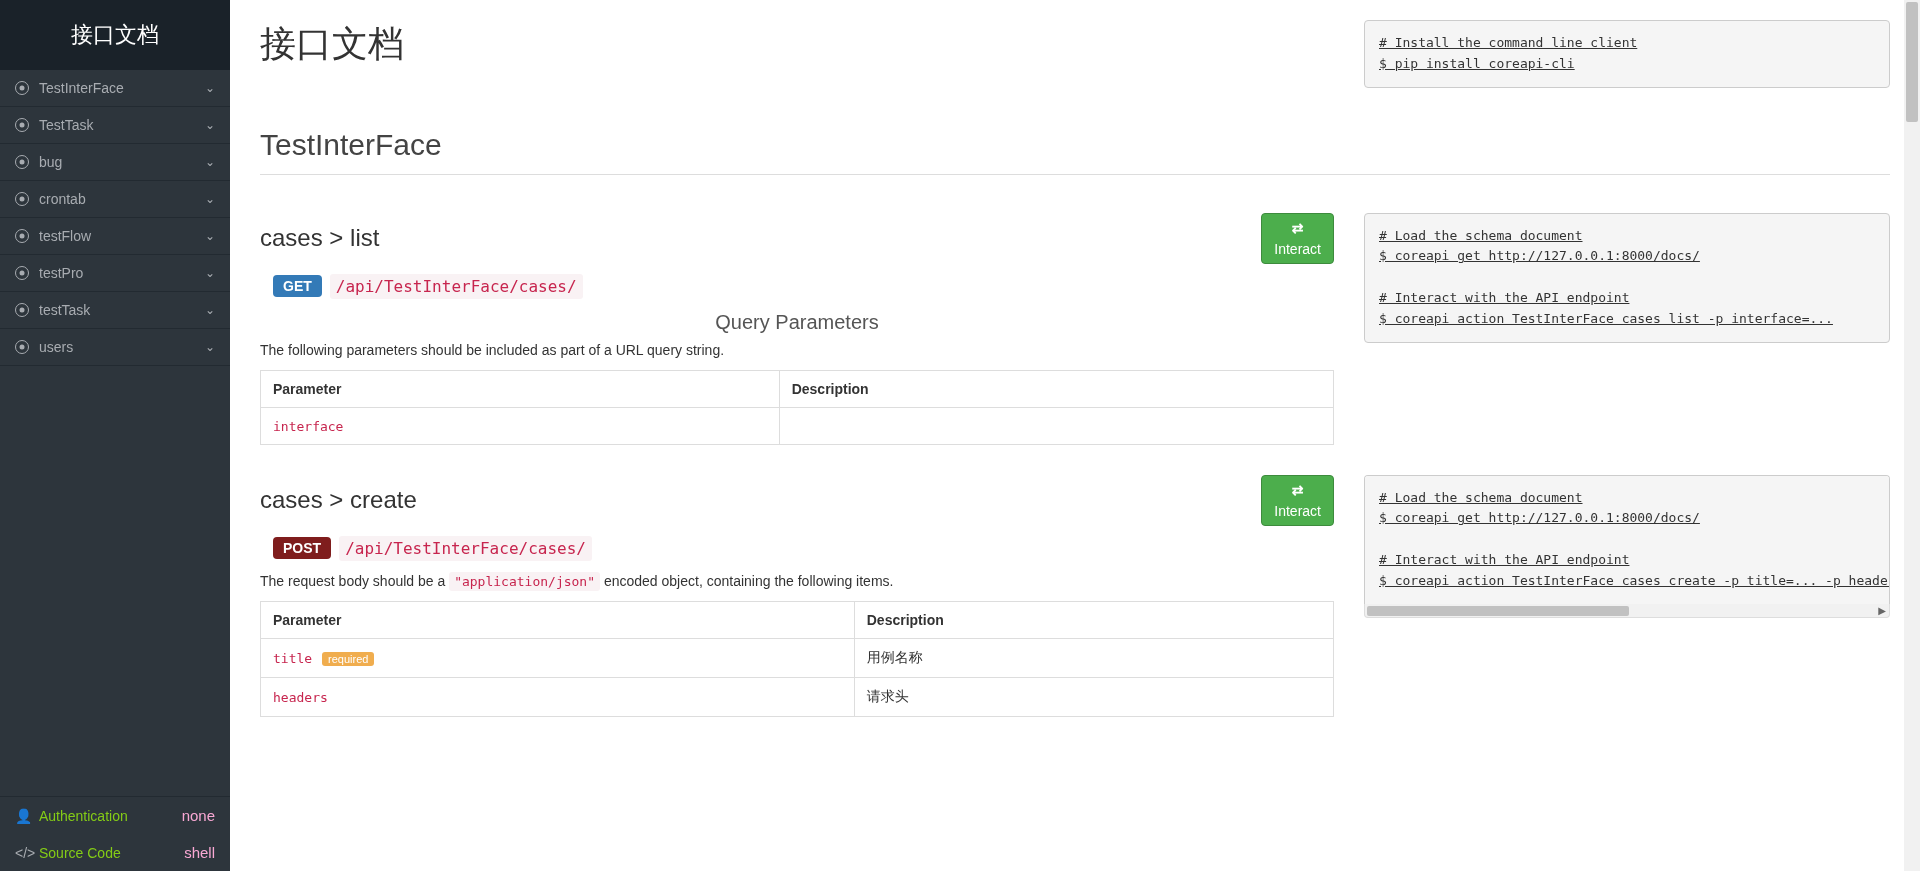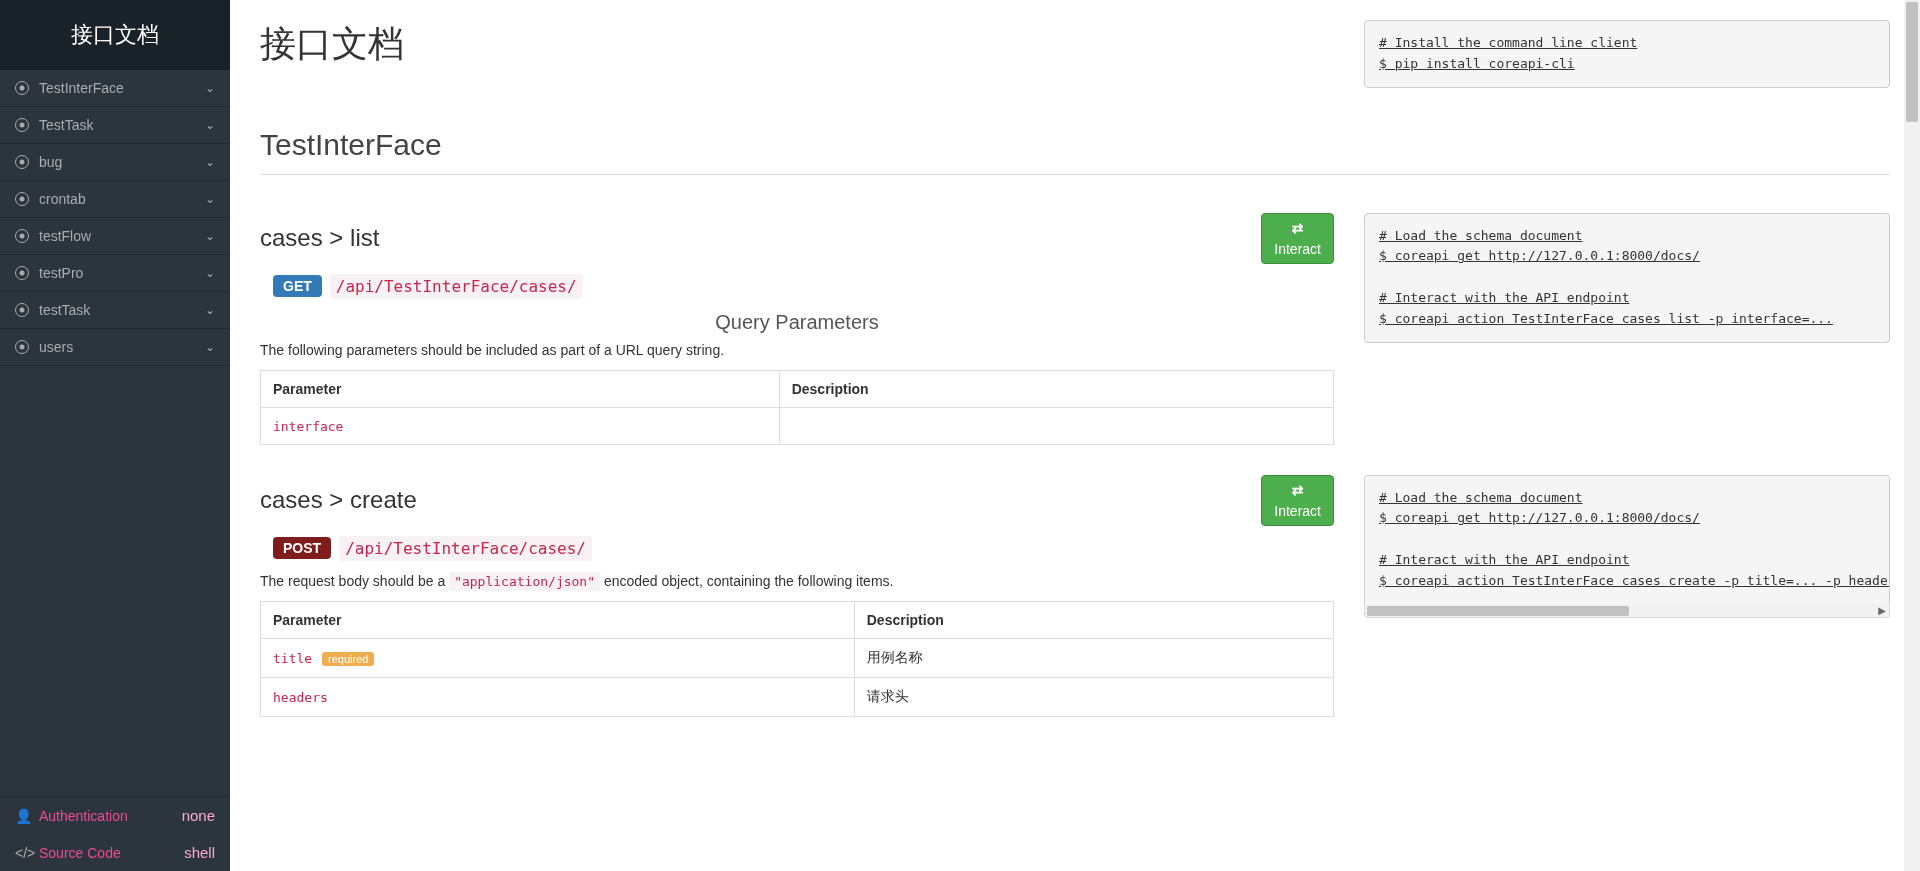--- a/index.html
+++ b/index.html
@@ -8,21 +8,21 @@
 .sidebar-title { color: #fff; font-size: 22px; text-align: center; padding: 20px 0; background: #1a2229; }
 .sidebar-nav { flex: 1; }
 .sidebar-item { display: flex; align-items: center; padding: 10px 15px; cursor: pointer; color: #a8acb1; border-bottom: 1px solid #222a31; }
 .sidebar-item .dot-icon { width: 14px; height: 14px; border: 1.5px solid #a8acb1; border-radius: 50%; margin-right: 10px; position: relative; flex-shrink: 0; }
 .sidebar-item .dot-icon::after { content:''; position:absolute; top:50%; left:50%; width:5px; height:5px; background:#a8acb1; border-radius:50%; transform:translate(-50%,-50%);}
 .sidebar-item .label { flex: 1; font-size: 14px; }
 .sidebar-item .chevron { font-size: 12px; }
 .sidebar-footer { border-top: 1px solid #222a31; }
 .footer-item { display: flex; align-items: center; padding: 10px 15px; font-size: 14px; cursor: pointer; }
 .footer-item .ico { width: 14px; margin-right: 10px; text-align: center; }
-.footer-item .label { flex: 1; color: #ec4899; }
+.footer-item .label { flex: 1; color: #84cc16; }
 .footer-item .value { color: #f9a8d4; font-size: 15px; }
 .main { margin-left: 230px; padding: 20px 30px; }
 .row { display: flex; gap: 30px; }
 .col-left { flex: 1; min-width: 0; }
 .col-right { width: 526px; flex-shrink: 0; text-decoration: underline; }
 .page-title { font-size: 36px; font-weight: 400; color: #333; margin-bottom: 30px; }
 .section-title { font-size: 30px; font-weight: 400; color: #444; margin-bottom: 8px; border-bottom: 1px solid #ddd; padding-bottom: 12px; margin-top: 10px; }
 .endpoint { margin-top: 30px; }
 .endpoint-header { display: flex; align-items: center; justify-content: space-between; margin-bottom: 10px; }
 .endpoint-title { font-size: 24px; font-weight: 400; color: #333; }

